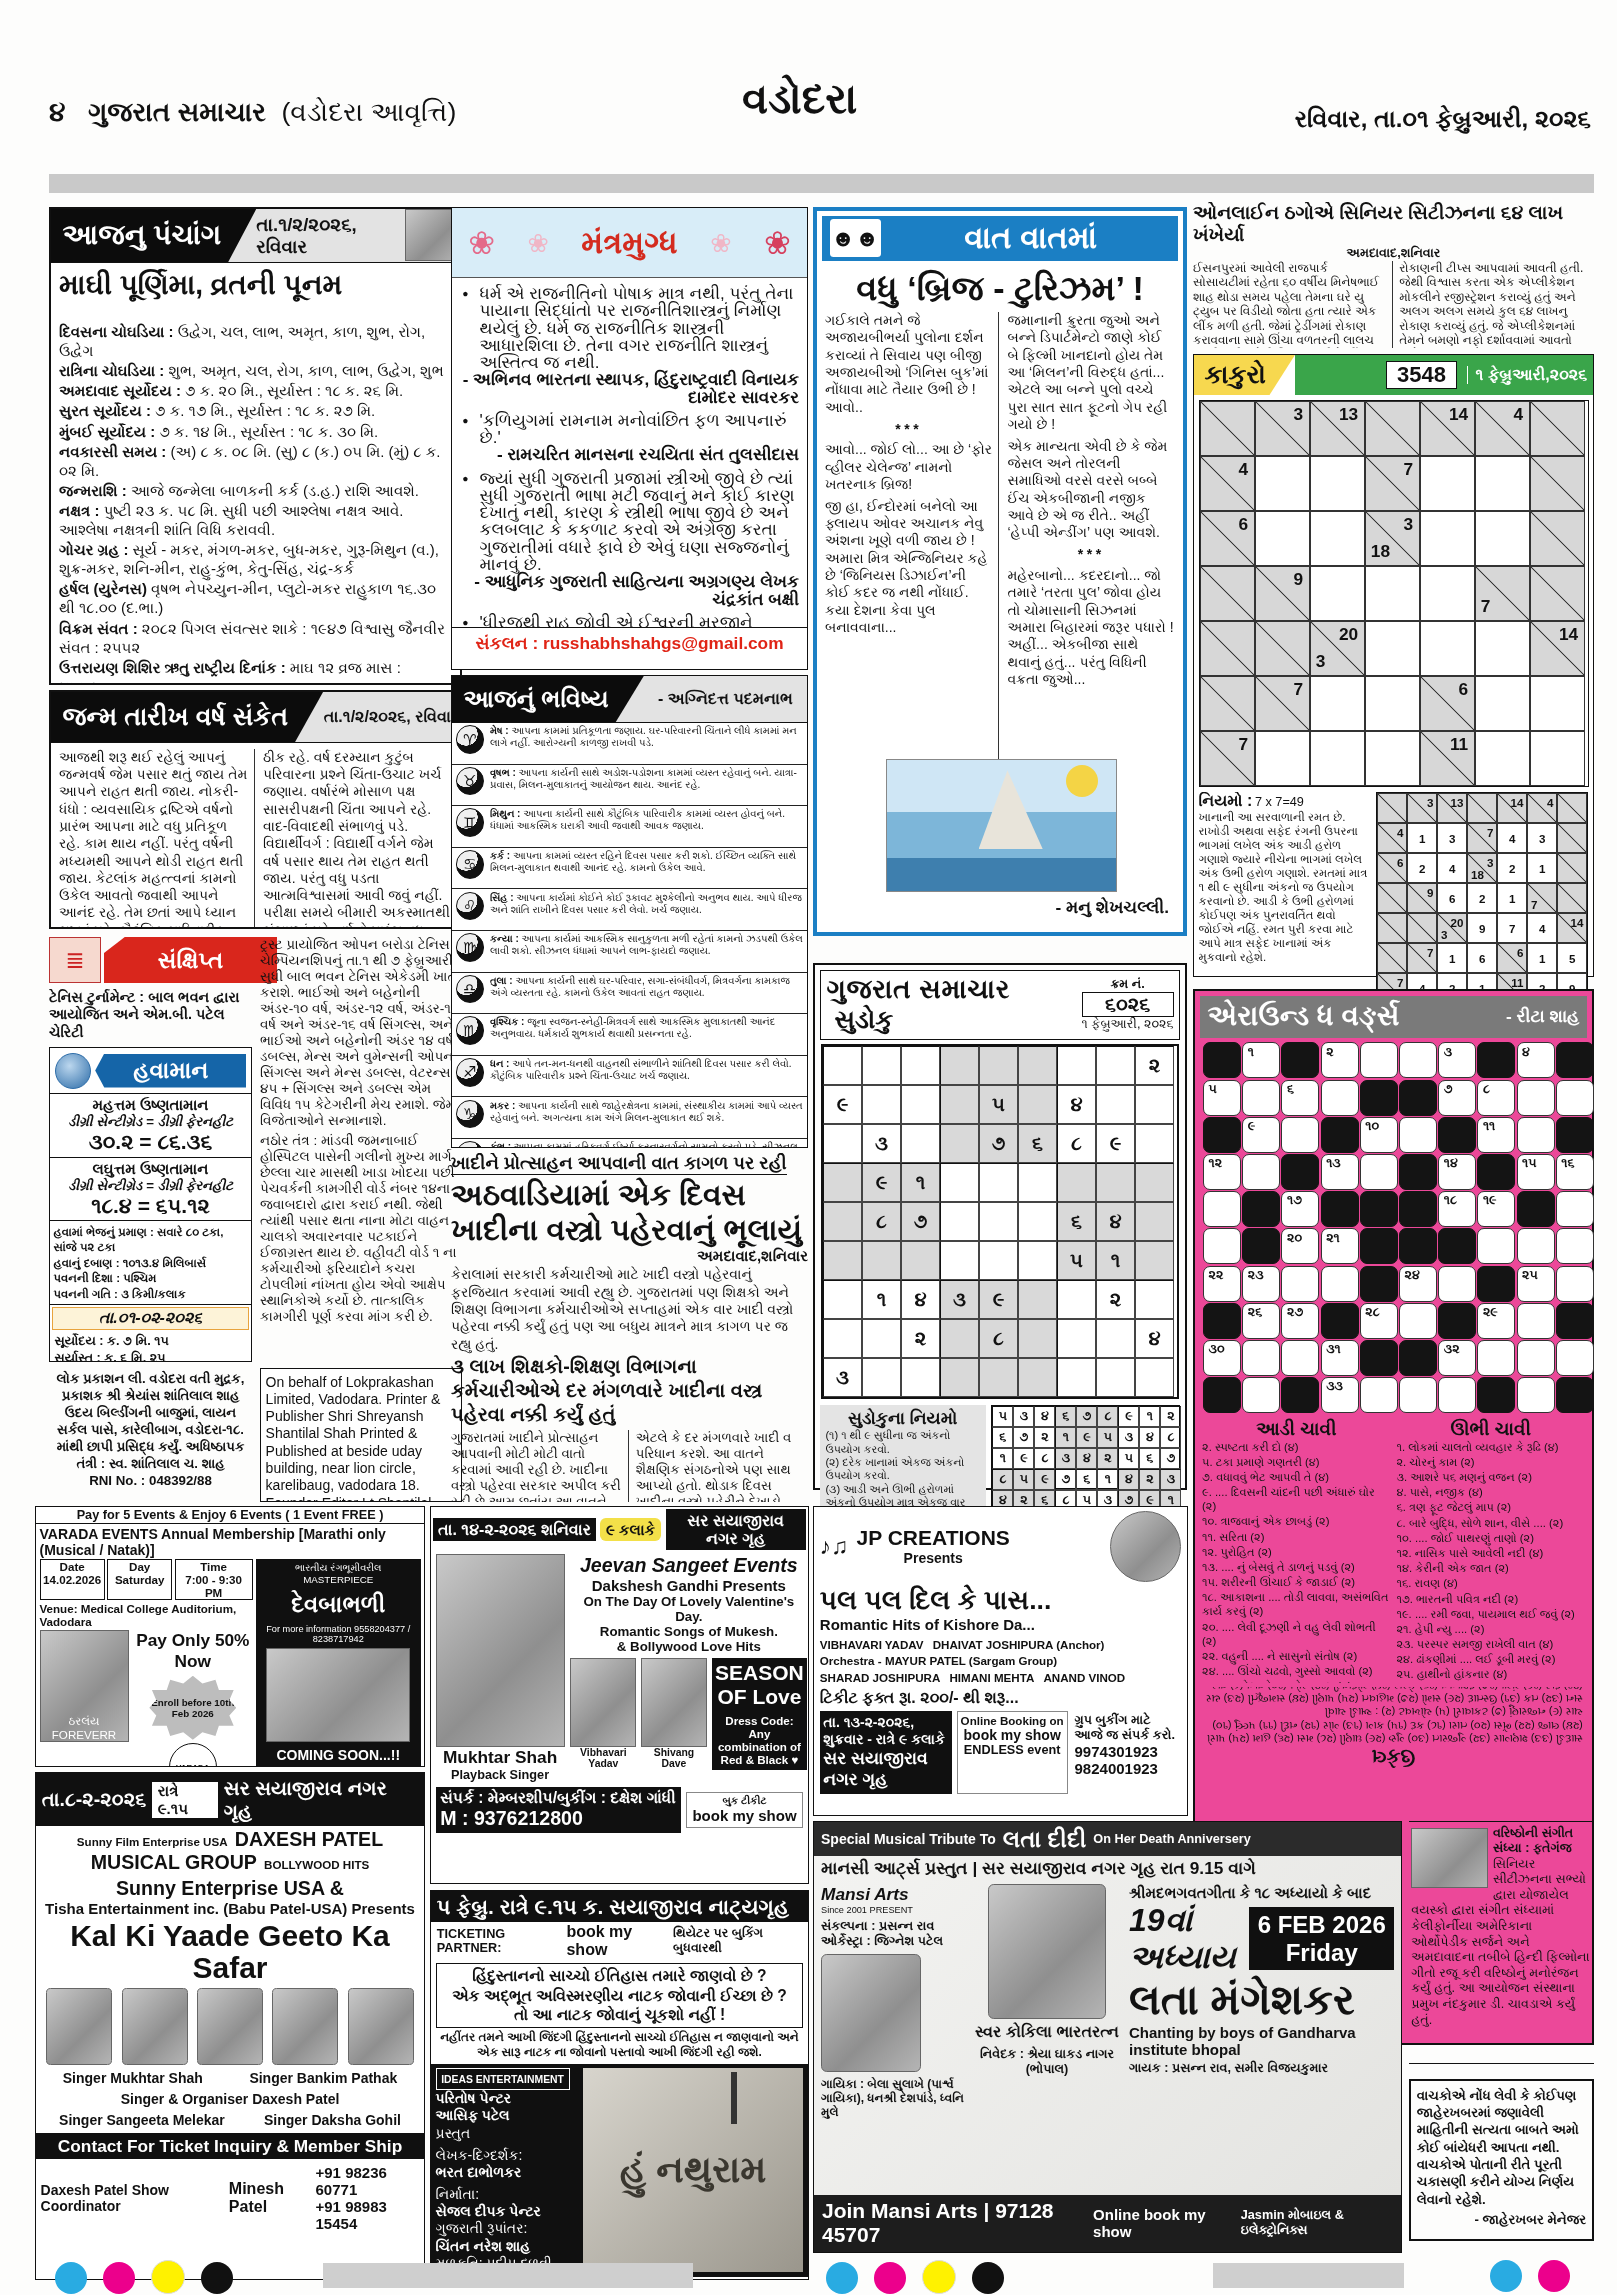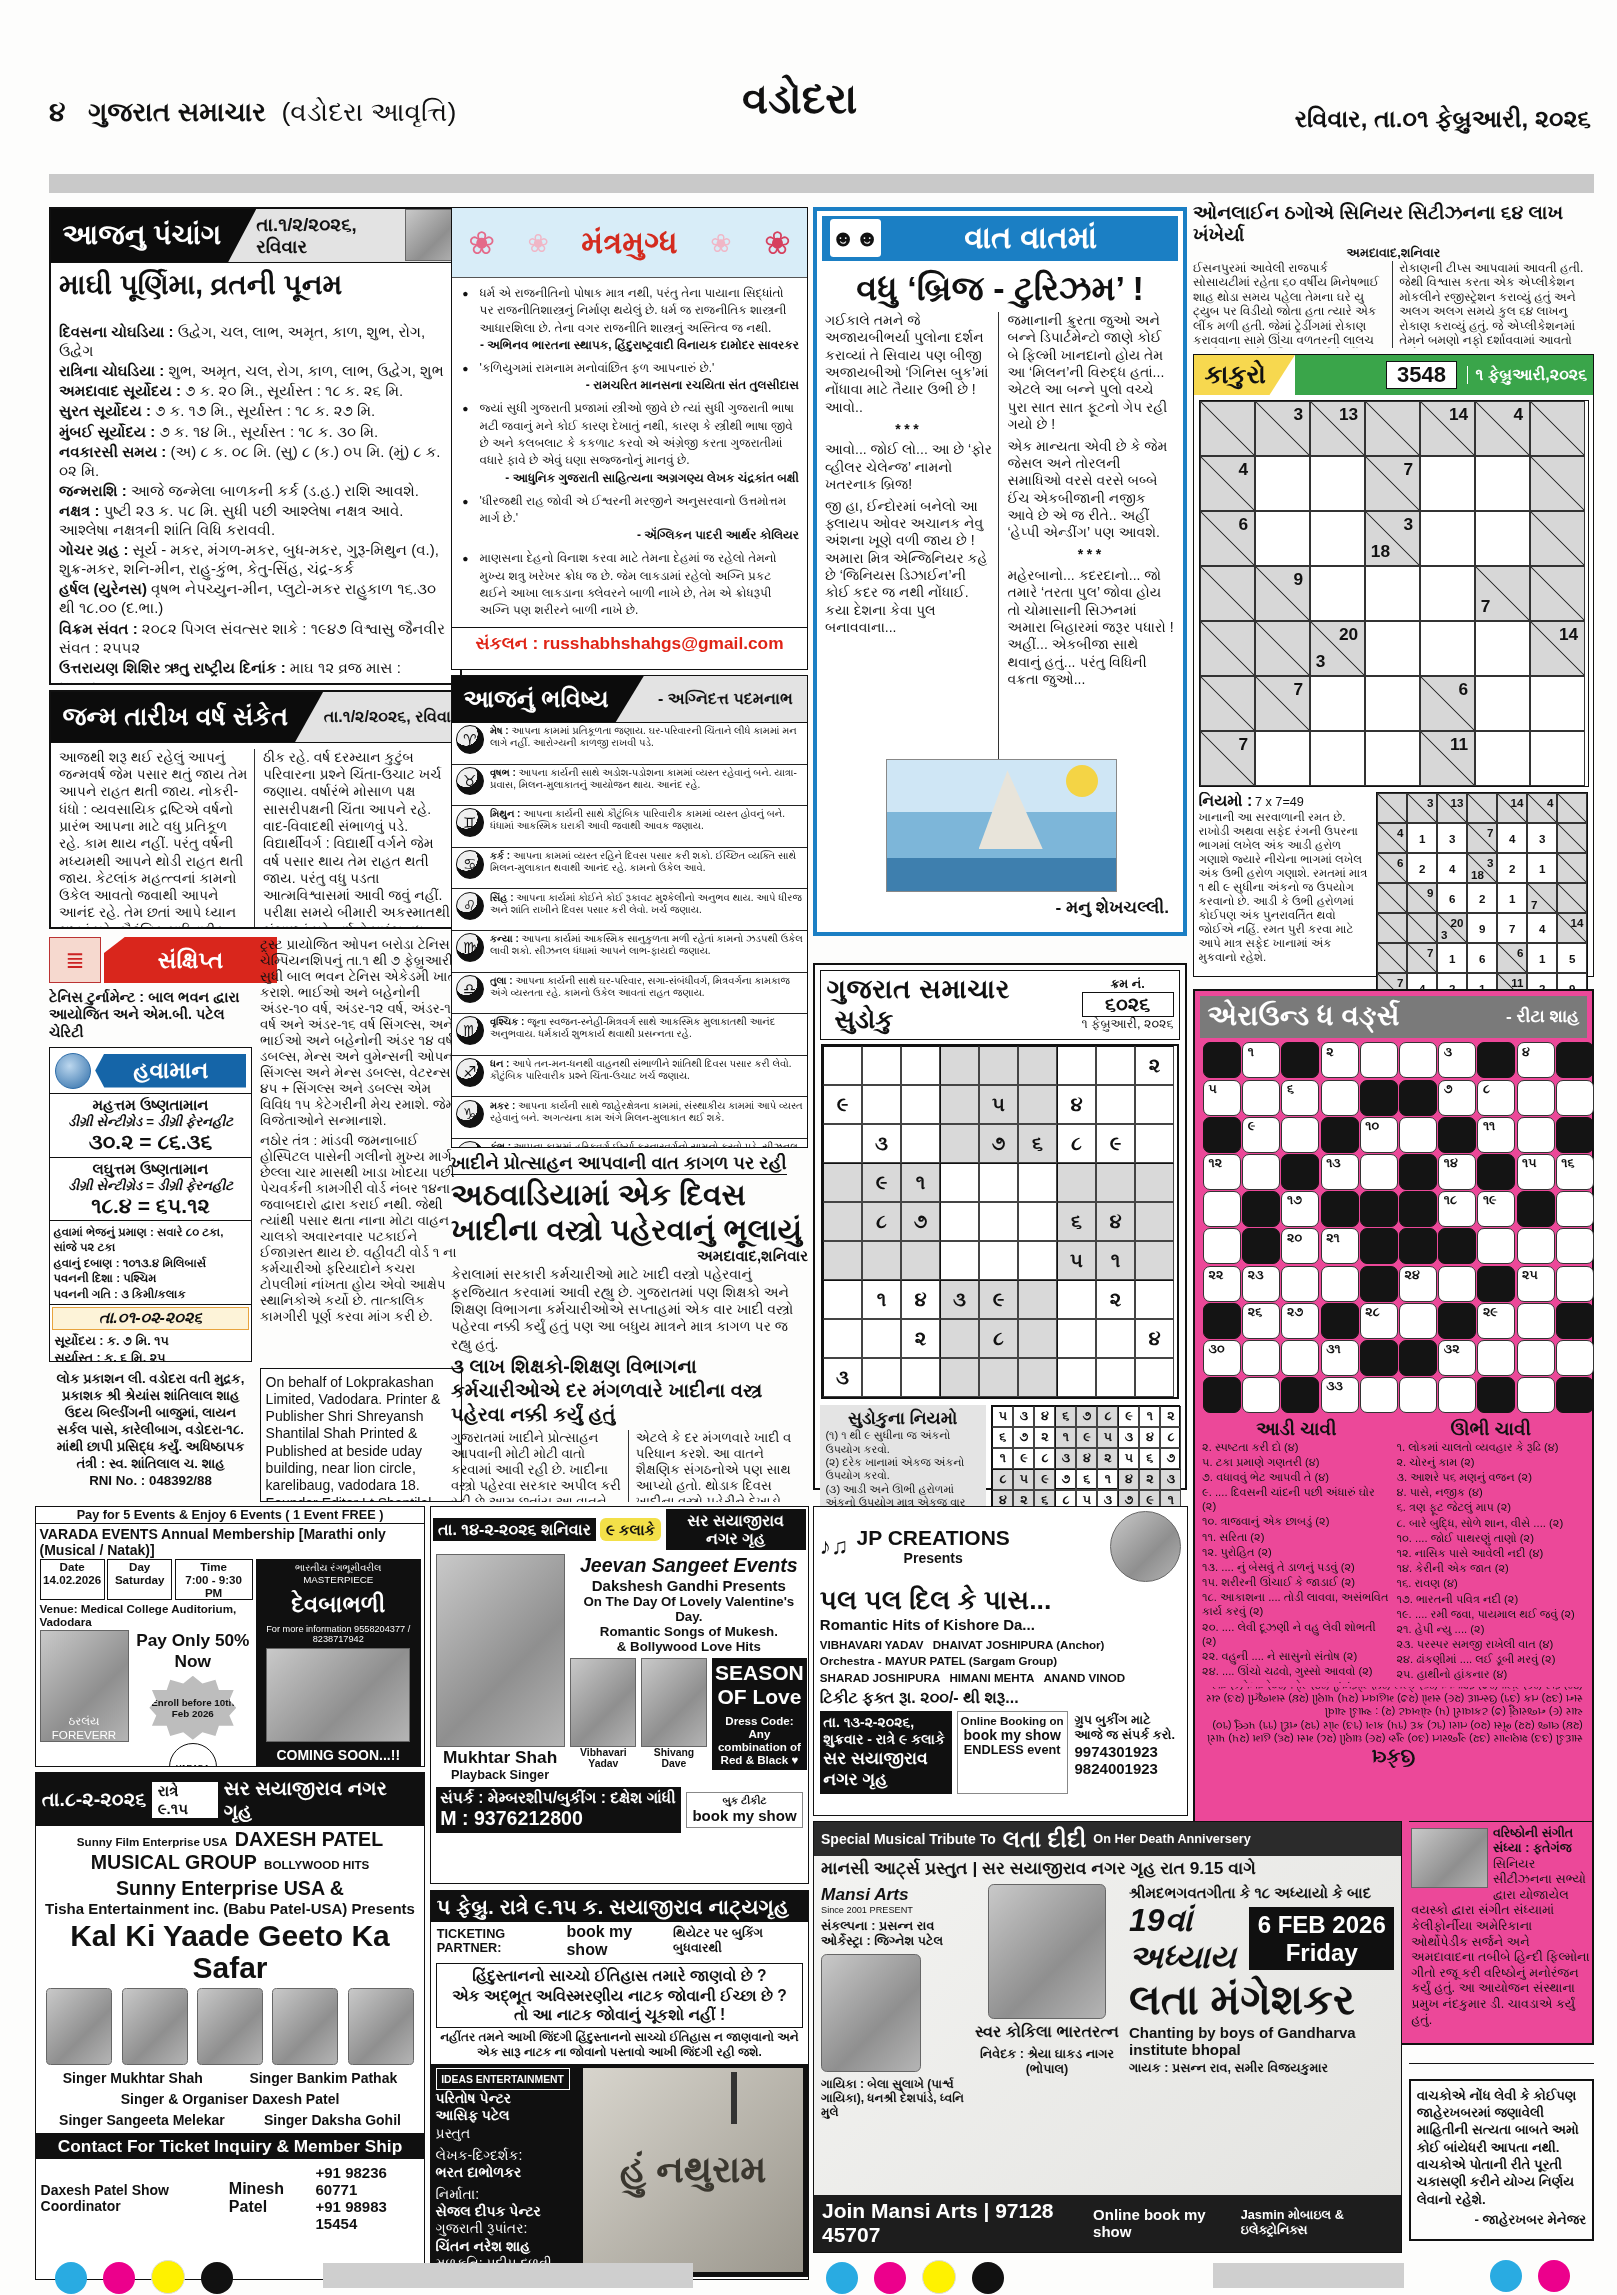--- a/index.html
+++ b/index.html
@@ -8,21 +8,21 @@
   .bx{border:2.3px solid #111;background:#fff}
   .ovh{overflow:hidden}
   .b{font-weight:bold}
   .ctr{text-align:center}
   .shead{display:flex;align-items:stretch;background:#e3e3e3;border-bottom:1.7px solid #111}
   .slant{background:#0c0c0c;color:#fff;font-weight:bold;padding:5.8px 35px 5.8px 11.6px;clip-path:polygon(0 0,100% 0,calc(100% - 28px) 100%,0 100%);white-space:nowrap}
   .sdate{flex:1;display:flex;align-items:center;justify-content:center;font-weight:bold}
   .ph{background:linear-gradient(135deg,#c9c9c9,#8f8f8f 60%,#b5b5b5);border:1.2px solid #666}
   .pl{font-size:15px;line-height:19px;margin:0 0 1.2px 0}
   .pl .lb{font-weight:bold}
-  .mq{font-size:12px;line-height:17.3px;margin-bottom:5.8px}
+  .mq{font-size:17px;line-height:17.3px;margin-bottom:5.8px}
   .mq .q{padding-left:19.6px;position:relative}
   .mq .q:before{content:"●";position:absolute;left:2.3px;top:0;font-size:10.4px}
   .mq .a{font-weight:bold;text-align:right}
   .horow{display:flex;gap:5.8px;align-items:flex-start;border-bottom:1.2px solid #222;padding:2.3px 3.5px;height:36px;overflow:hidden}
   .hic{flex:0 0 26.6px;height:26.6px;border-radius:50%;background:radial-gradient(circle at 35% 30%,#efefef 0 45%,#111 46%);border:1.2px solid #111;display:flex;align-items:center;justify-content:center;font-size:15px;color:#111}
   .hotx{font-size:10px;line-height:12px}
   .stars{text-align:center;font-weight:bold;letter-spacing:3.5px;margin:3.5px 0}
   .cell{display:flex;align-items:center;justify-content:center;font-weight:bold;border:0.6px solid #444;box-sizing:border-box}
   .kgrid{display:grid;border:1.7px solid #111;background:#fff}
   .kcell{position:relative;border:0.9px solid #333;box-sizing:border-box;font-weight:bold}

